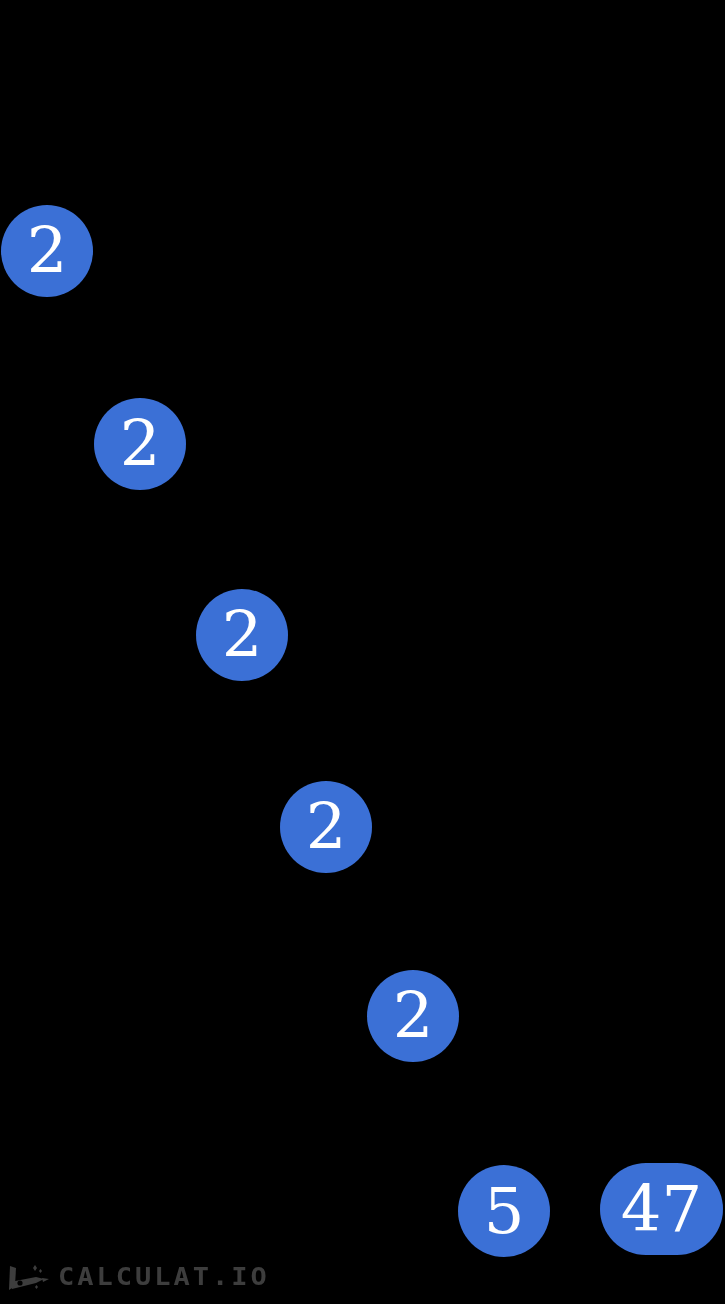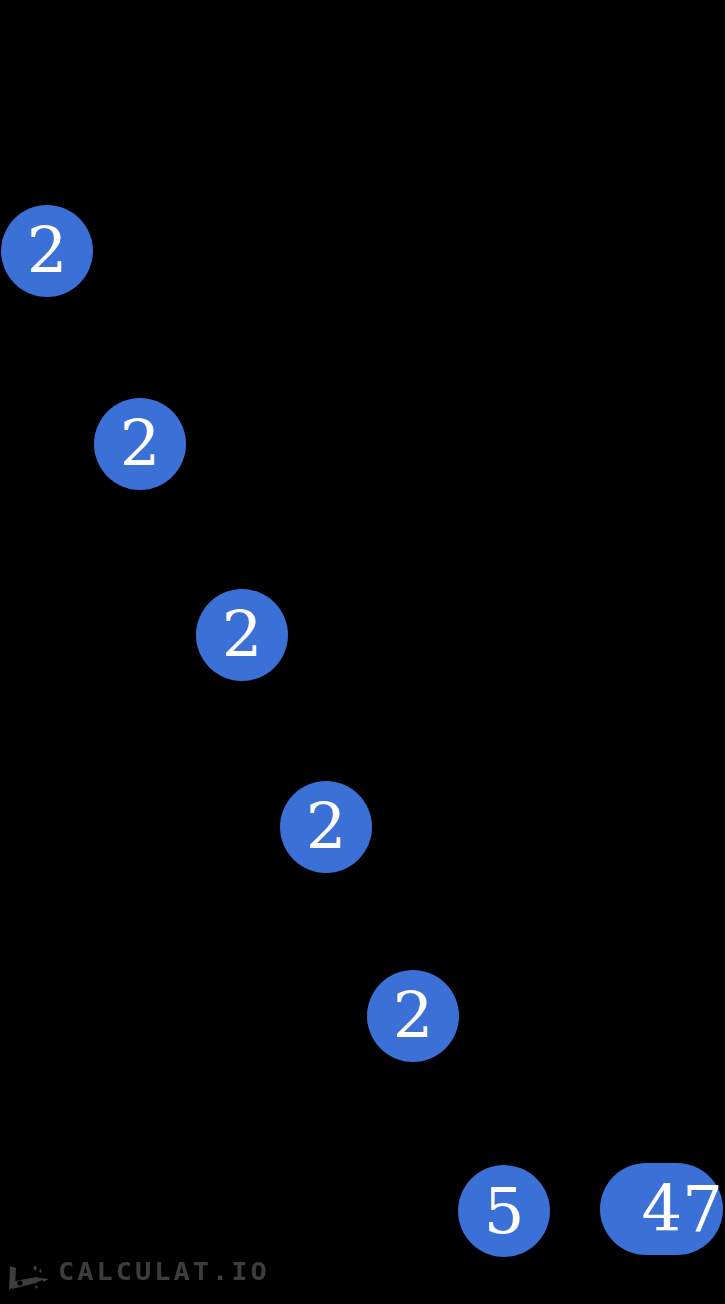--- a/index.html
+++ b/index.html
@@ -32,27 +32,27 @@
   .node.pill {
     width: 123px;
     border-radius: 46px;
   }
   .n1 { left: 1px;   top: 205px; }
   .n2 { left: 94px;  top: 398px; }
   .n3 { left: 196px; top: 589px; }
   .n4 { left: 280px; top: 781px; }
   .n5 { left: 367px; top: 970px; }
   .n6 { left: 458px; top: 1165px; }
-  .n7 { left: 600px; top: 1163px; justify-content: flex-end; }
+  .n7 { left: 600px; top: 1163px; }
   .watermark {
     position: absolute;
     left: 6px;
     bottom: 8px;
     display: flex;
-    align-items: flex-start;
+    align-items: center;
     gap: 8px;
     color: #3D3D3D;
   }
   .watermark .rocket {
     width: 44px;
     height: 40px;
     flex: 0 0 auto;
   }
   .watermark .wm-text {
     font-family: "DejaVu Sans Mono", monospace;

